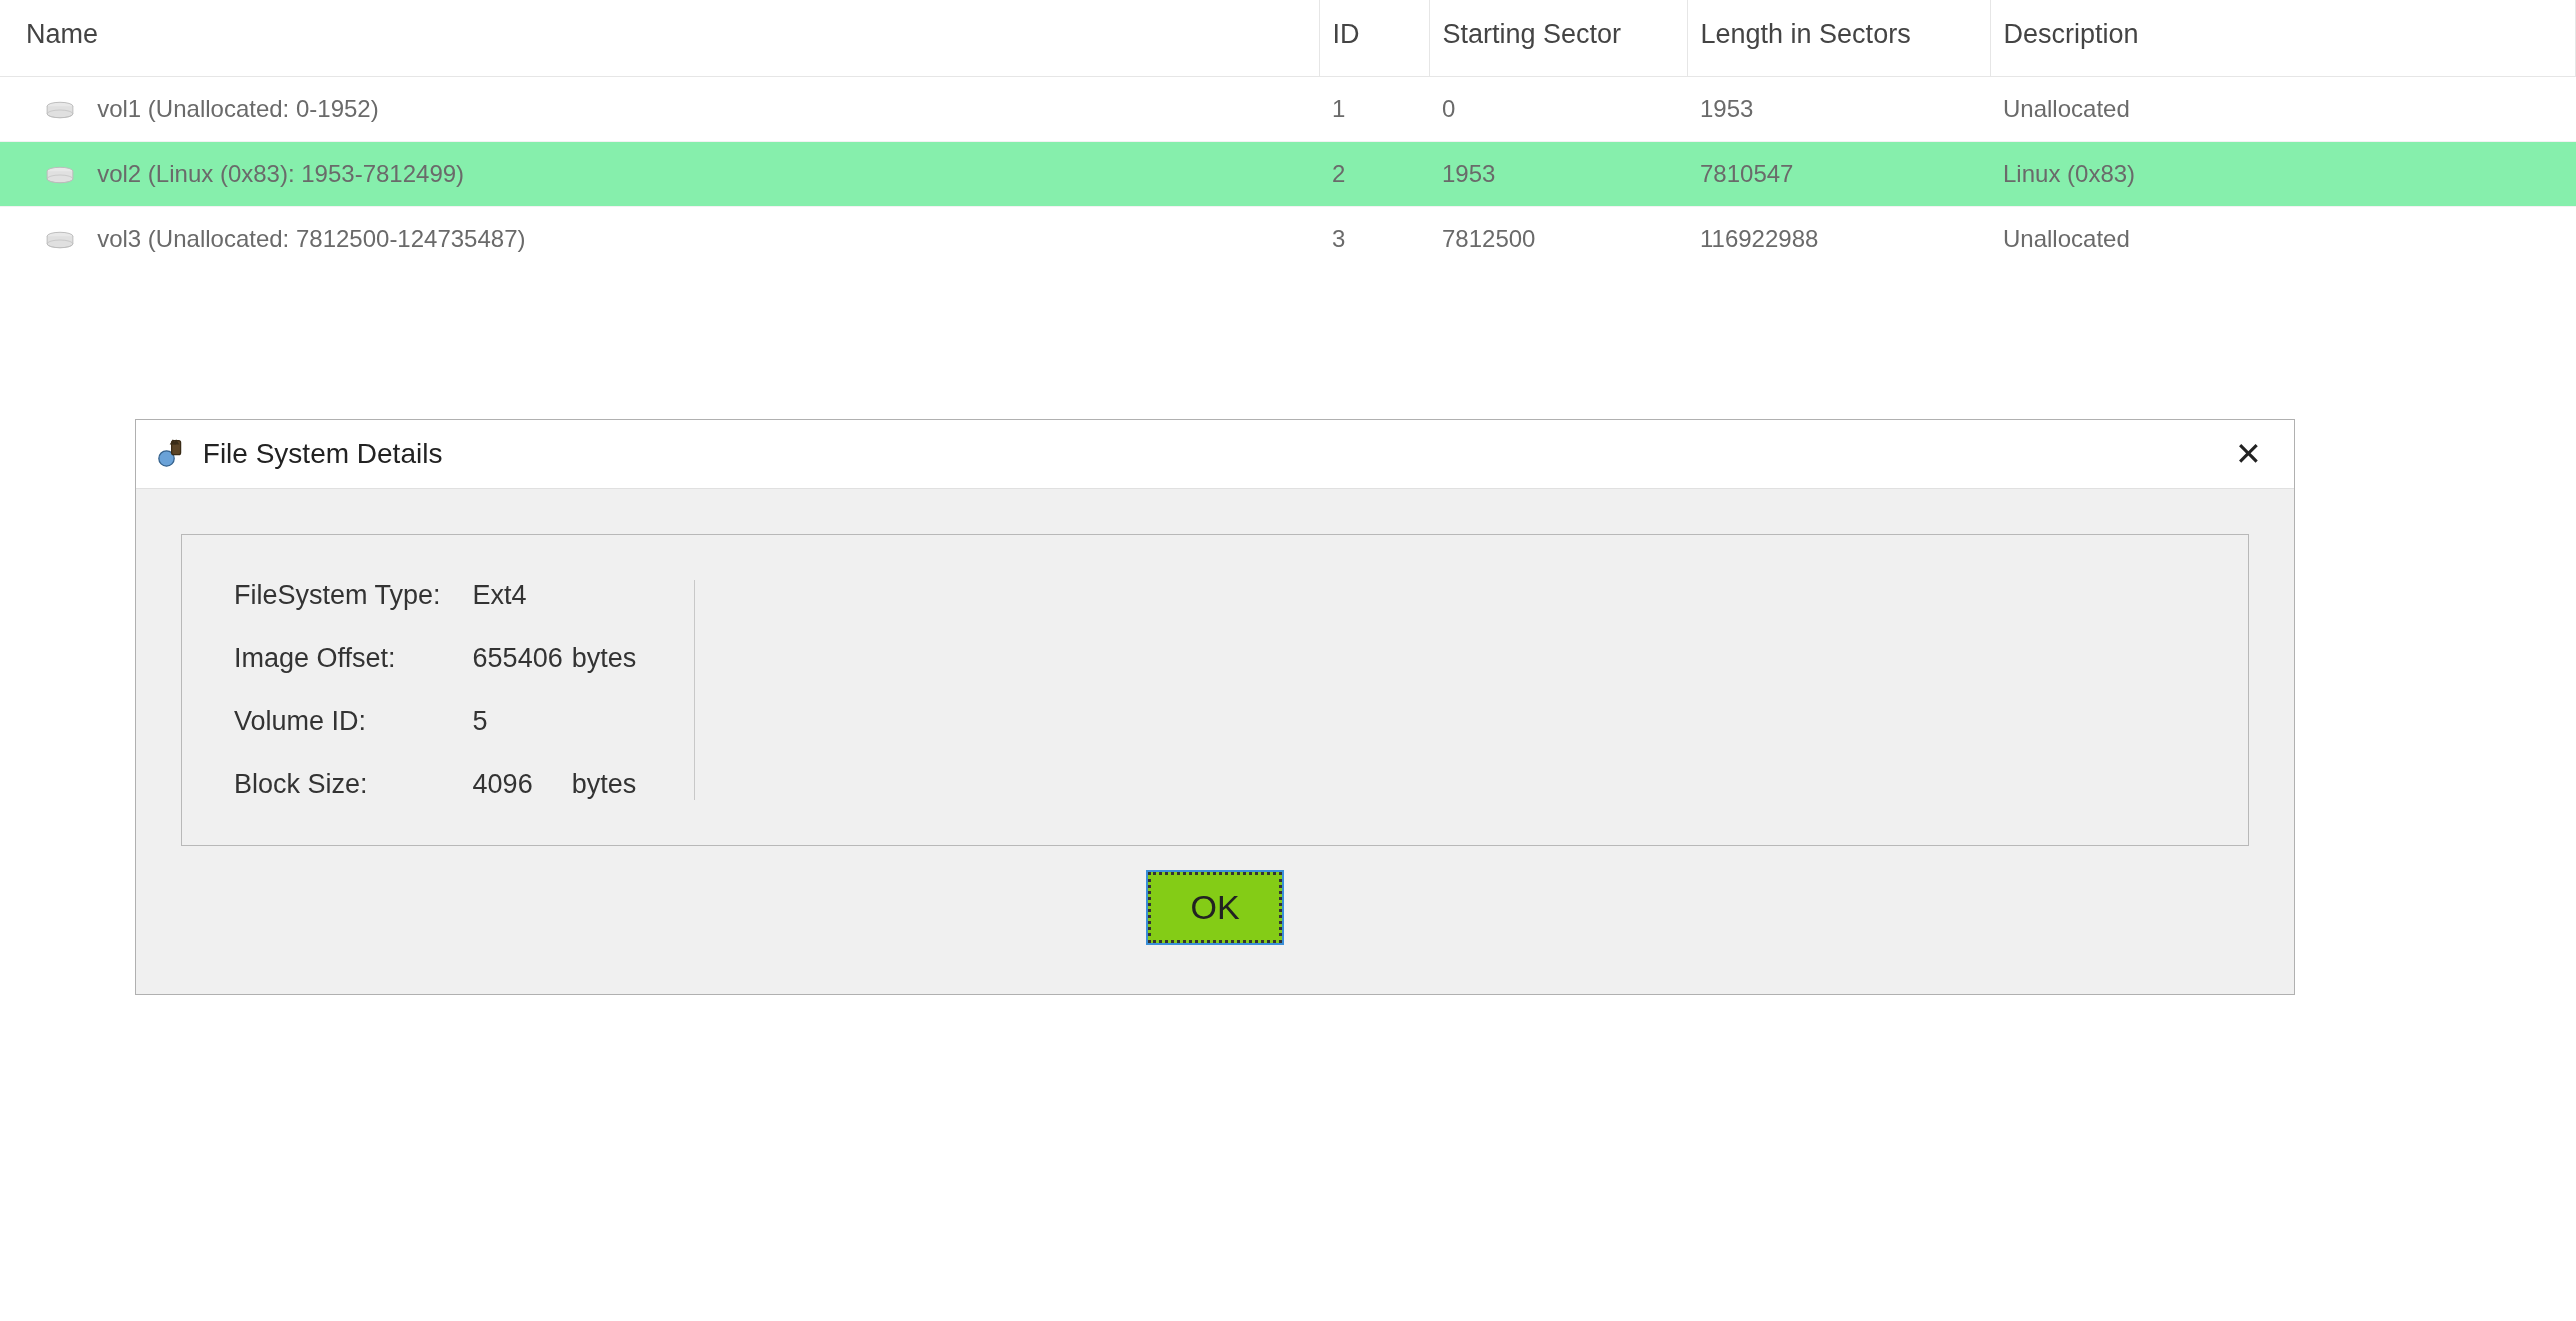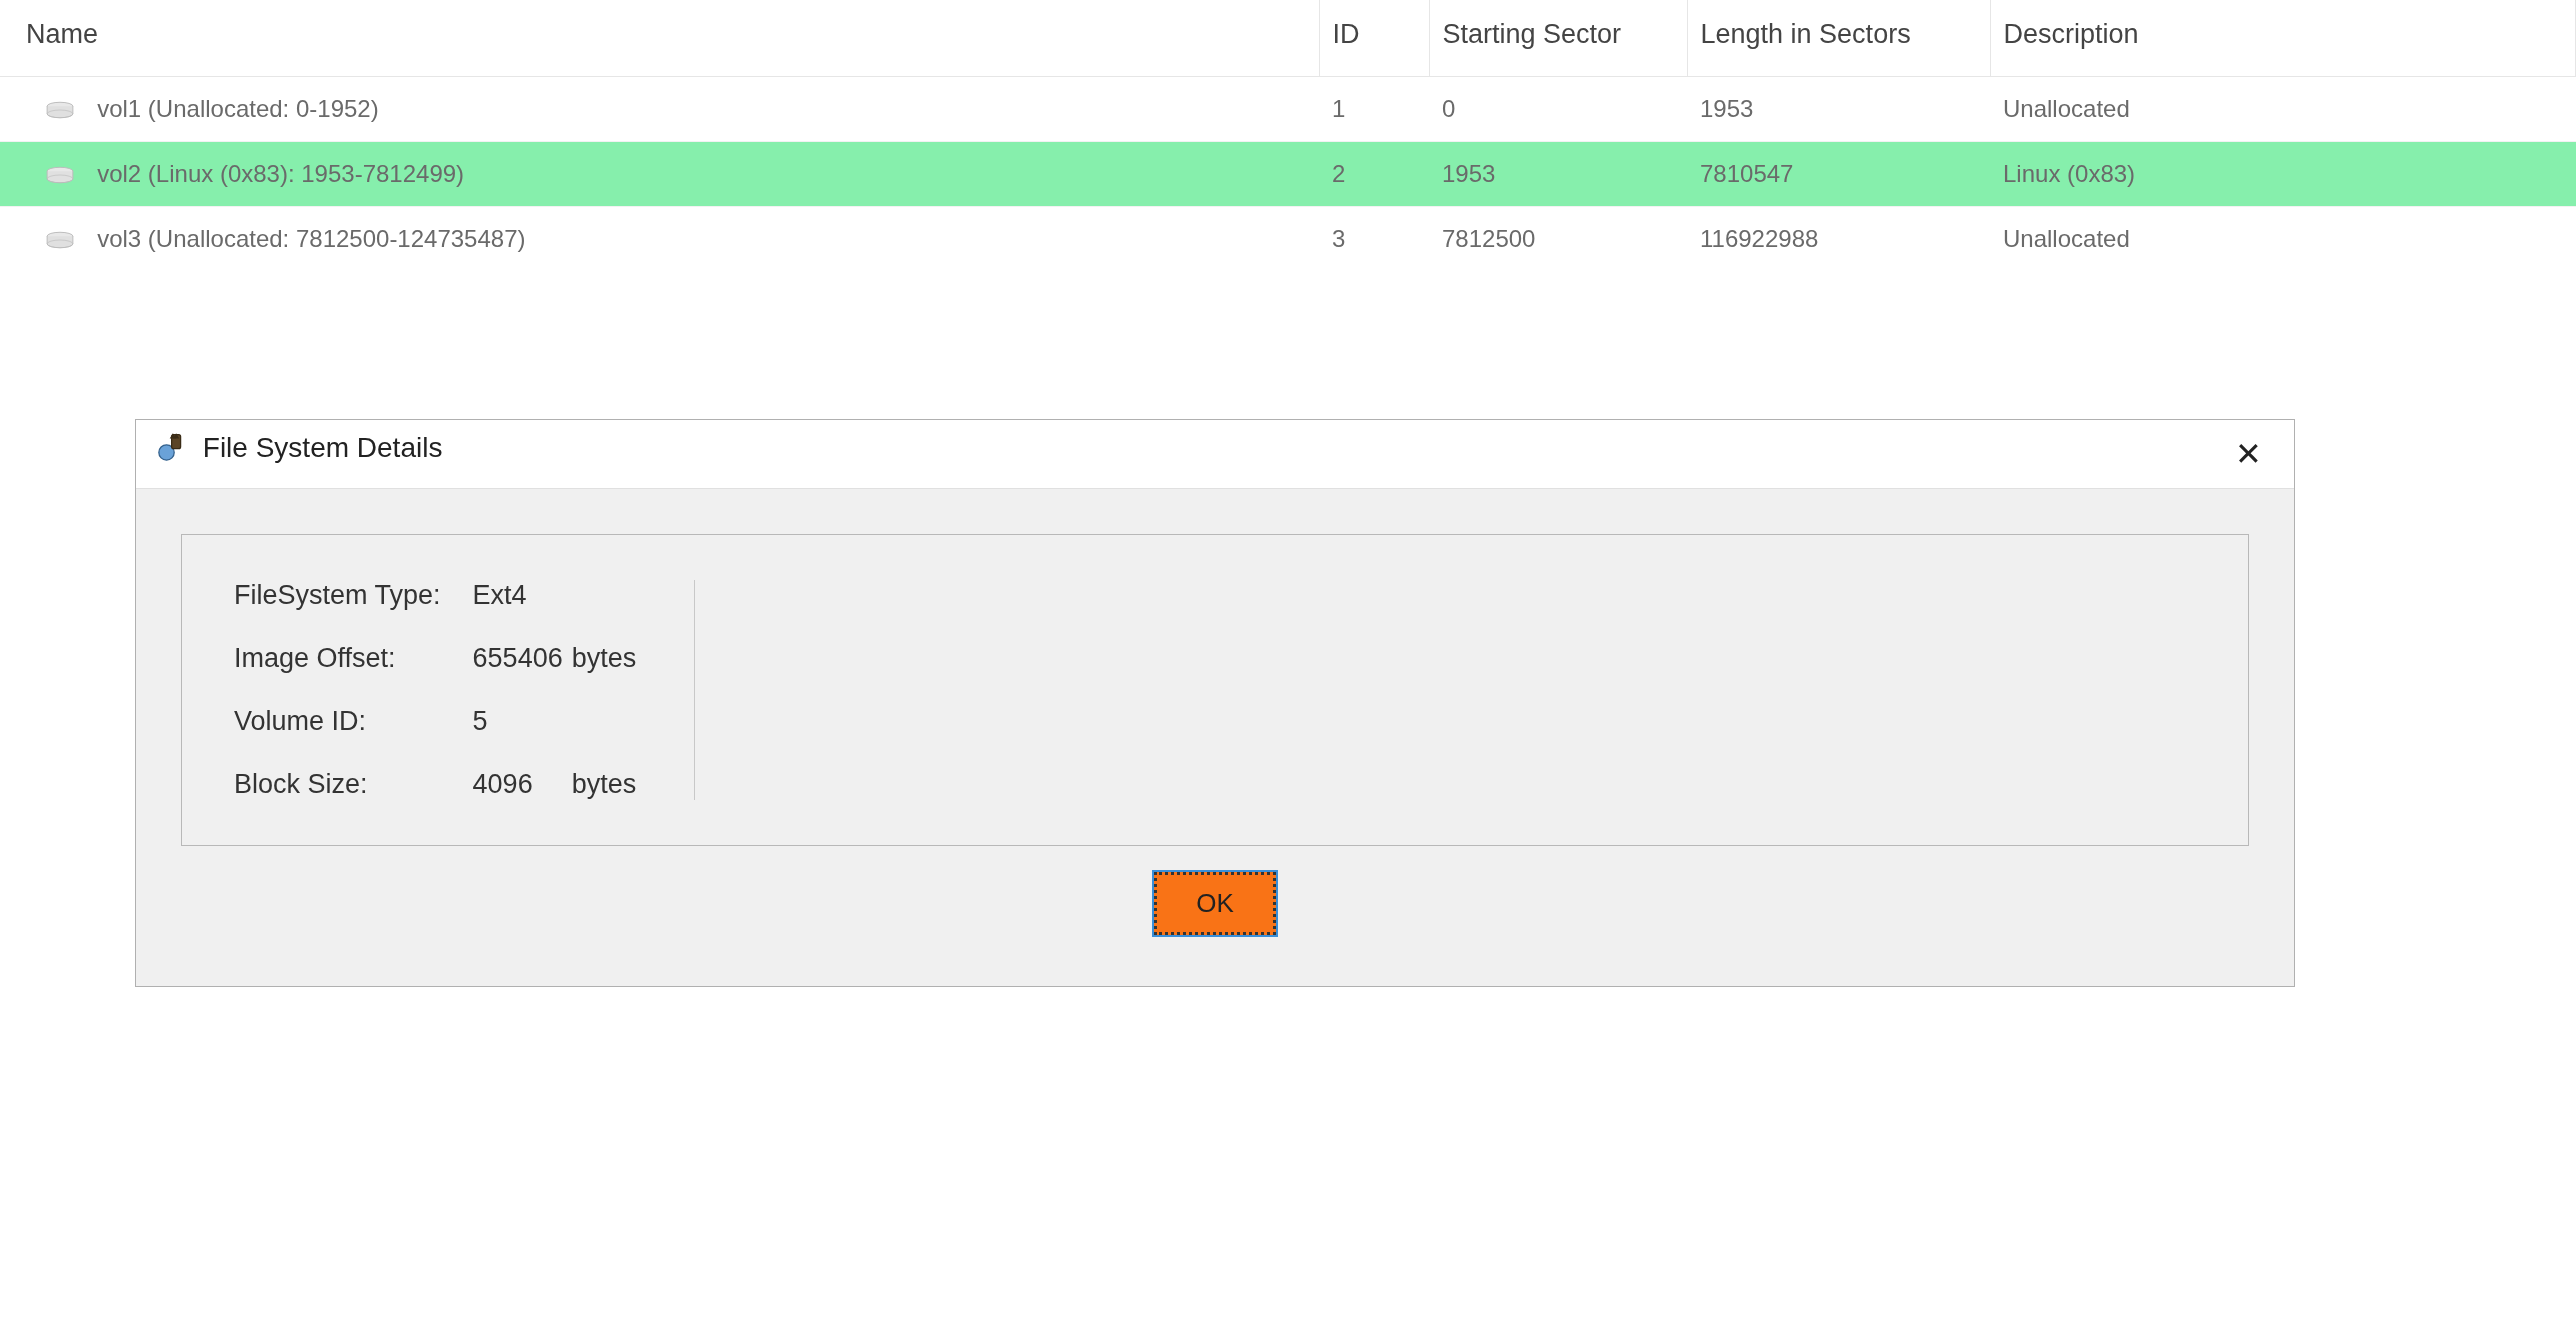--- a/index.html
+++ b/index.html
@@ -64,21 +64,21 @@
     position: absolute;
     top: 419px;
     left: 135px;
     width: 2160px;
     background: #f0f0f0;
     border: 1.3px solid #b0b0b0;
     box-shadow: 0 0 0 0.6px #f0f0f0 inset;
   }
   .dialog-titlebar {
     display: flex;
-    align-items: flex-start;
+    align-items: center;
     padding: 11.6px 19.3px;
     background: #ffffff;
     border-bottom: 1.3px solid #e0e0e0;
   }
   .dialog-titlebar .app-icon {
     width: 32px;
     height: 32px;
     margin-right: 15.5px;
     display: inline-flex;
     align-items: center;
@@ -122,24 +122,24 @@
   .details-col .unit  { color:#333; }
 
   .dialog-buttons {
     display: flex;
     justify-content: center;
     padding: 26px 0 6.4px 0;
   }
   .ok-button {
     border: 3.9px dotted #333;
     outline: 2.6px solid #3a8fd8;
-    background: #f97316;
+    background: #84cc16;
     padding: 13px 39px;
     color: #222;
-    font-size: 26px;
+    font-size: 34px;
     cursor: pointer;
   }
 </style>
 </head>
 <body>
 
 <table class="volume-table">
   <colgroup>
     <col class="col-name">
       <col class="col-id">

